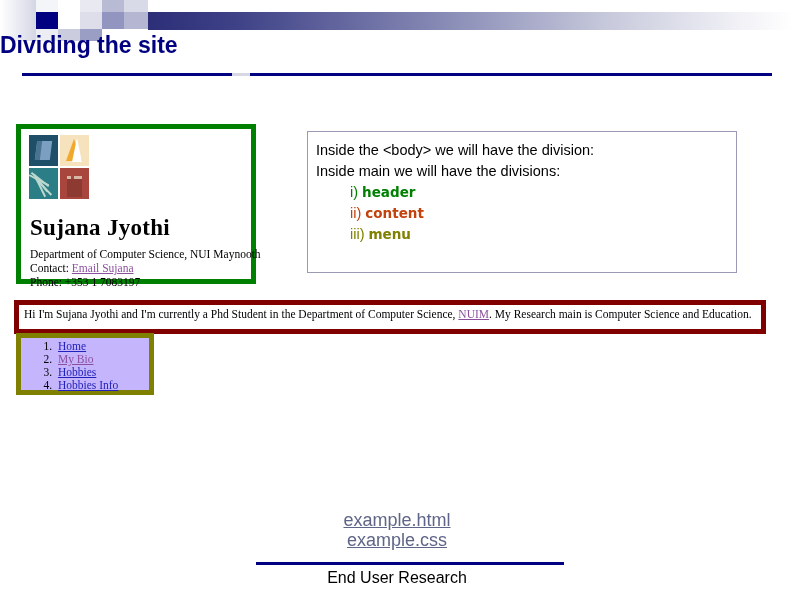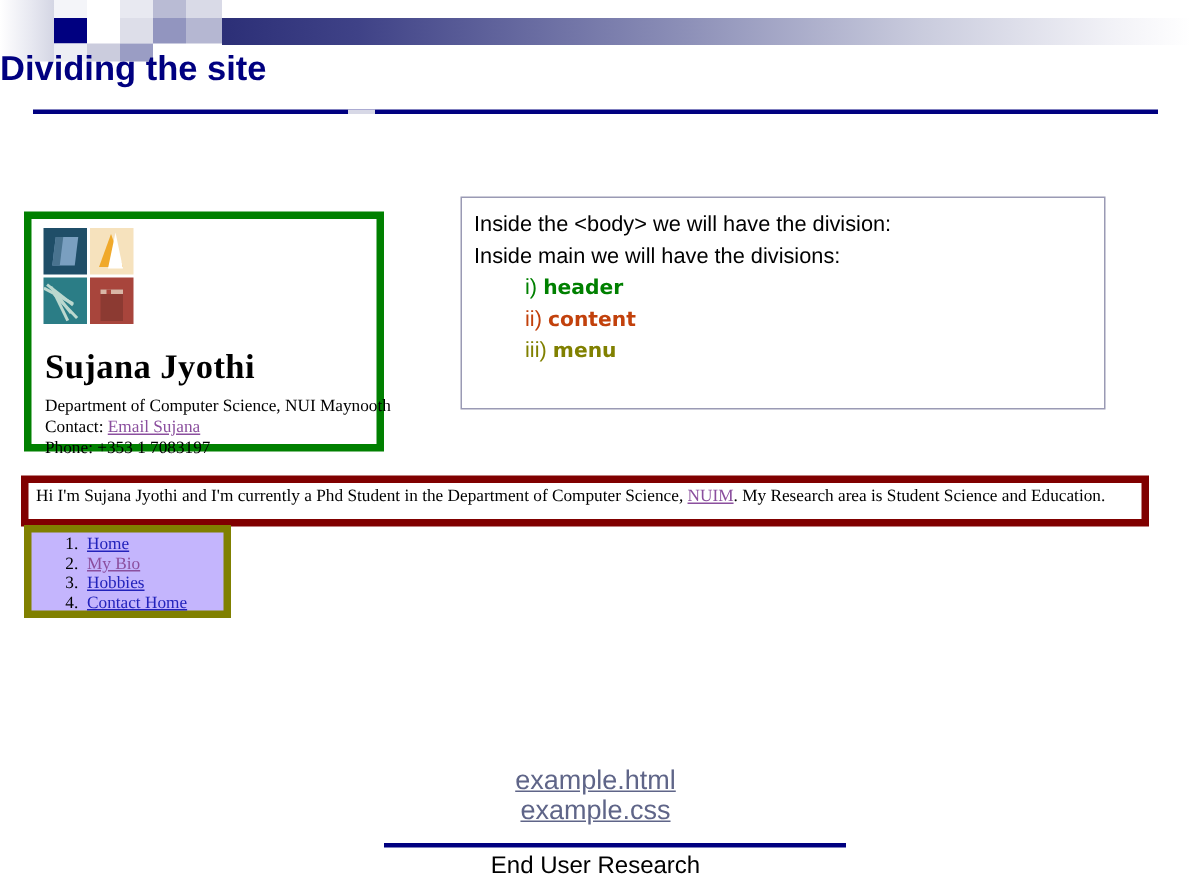--- a/index.html
+++ b/index.html
@@ -65,21 +65,21 @@
   .title-rule-lite {
     position: absolute;
     left: 232px; top: 73px;
     width: 18px; height: 3px;
     background: #d7d8e6;
   }
 
   
   .shot {
     position: absolute;
-    left: 0; top: 17px;
+    left: 0; top: 0;
     width: 794px; height: 421px;
   }
   .header-box {
     position: absolute;
     left: 16px; top: 124px;
     width: 240px; height: 160px;
     border: 5px solid #008000;
     background: #ffffff;
     box-sizing: border-box;
   }
@@ -324,30 +324,30 @@
         <span>Contact:</span>
         <a class="lnk-purple" href="#">Email Sujana</a>
       </div>
       <div>Phone: +353 1 7083197</div>
     </div>
   </div>
 
   <div class="content-box">
     <div class="content-text">
       <span>Hi I'm Sujana Jyothi and I'm currently a Phd Student in the Department of Computer Science,</span>
-      <a class="lnk-purple" href="#">NUIM</a><span>. My Research area is Student Science and Education.</span>
+      <a class="lnk-purple" href="#">NUIM</a><span>. My Research main is Computer Science and Education.</span>
     </div>
   </div>
 
   <div class="menu-box">
     <ol class="menu-list">
       <li><a class="lnk-blue" href="#">Home</a></li>
       <li><a class="lnk-purple" href="#">My Bio</a></li>
       <li><a class="lnk-blue" href="#">Hobbies</a></li>
-      <li><a class="lnk-blue" href="#">Contact Home</a></li>
+      <li><a class="lnk-blue" href="#">Hobbies Info</a></li>
     </ol>
   </div>
 </div>
 
 <div class="explain">
   <div class="ex-line">Inside the &lt;body&gt; we will have the division:</div>
   <div class="ex-line">Inside main we will have the divisions:</div>
   <div class="ex-line ex-indent c-green">
     <span>i)</span>
     <span class="ex-mono">header</span>

